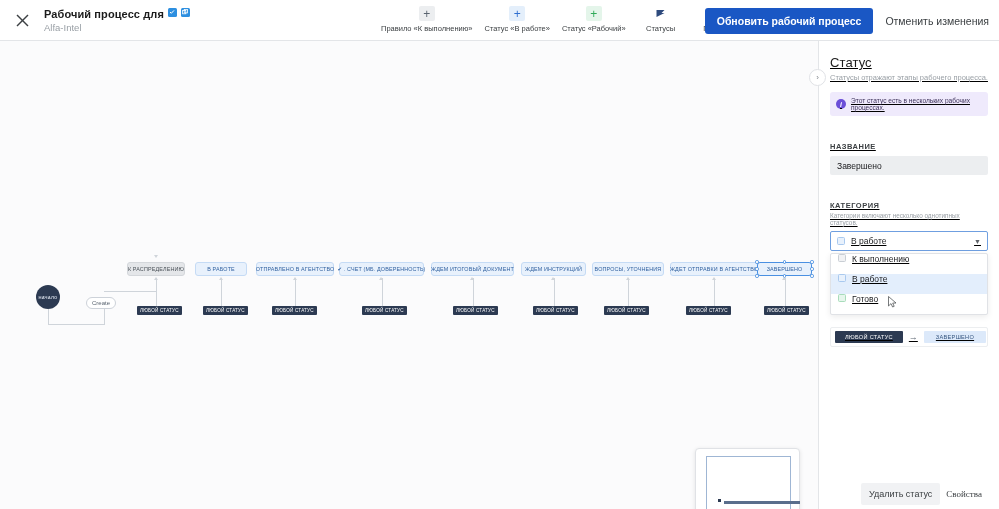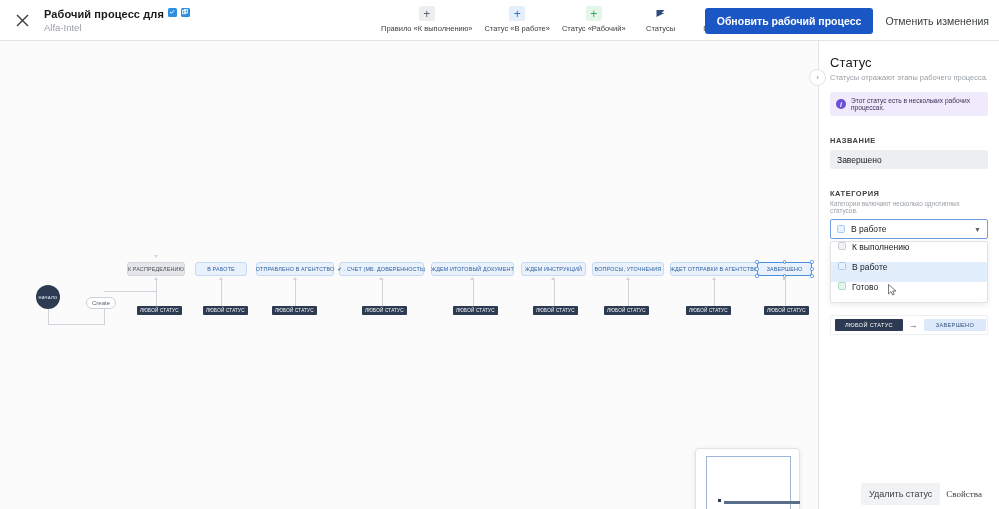--- a/index.html
+++ b/index.html
@@ -126,35 +126,35 @@
   .panel {
     position: absolute; top: 41px; right: 0; width: 181px; height: 468px;
     background: #ffffff; border-left: 1px solid #e3e5e8;
   }
   .collapse-btn {
     position: absolute; left: -10px; top: 28px; width: 17px; height: 17px;
     border-radius: 50%; background: #fff; border: 1px solid #e0e2e6;
     display: flex; align-items: center; justify-content: center;
     font-size: 8px; color: #80868b; cursor: pointer; z-index: 5;
   }
-  .panel-inner { padding: 14px 11px 0 11px; }
+  .panel-inner { padding: 14px 11px 0 11px; text-decoration: underline; }
   .panel-title { font-size: 13px; color: #1b1b1b; letter-spacing: 0.1px; }
   .panel-sub { font-size: 7.5px; color: #9aa0a6; margin-top: 3px; }
   .info-banner {
     margin-top: 10px; background: #efeafc; border-radius: 3px;
     display: flex; align-items: center; gap: 5px; padding: 5px 6px;
   }
   .info-icon {
     width: 10px; height: 10px; border-radius: 50%; background: #6b4fd8;
     color: #fff; font-size: 7px; font-weight: bold; flex: 0 0 auto;
     display: flex; align-items: center; justify-content: center; font-style: italic;
   }
   .info-text { font-size: 6.6px; color: #3c3158; }
   .field-label {
-    margin-top: 20px; font-size: 7.5px; font-weight: bold;
+    margin-top: 26px; font-size: 7.5px; font-weight: bold;
     color: #3c4043; letter-spacing: 0.5px;
   }
   .field-hint { font-size: 6.4px; color: #9aa0a6; margin-top: 2px; }
   .text-input {
     margin-top: 5px; width: 100%; height: 19px; background: #eceef0;
     border: none; border-radius: 2px; font-size: 8.5px; color: #202124;
     padding: 0 7px; font-family: "Liberation Sans", sans-serif;
   }
   .select-box {
     margin-top: 5px; width: 100%; height: 20px; background: #fff;

